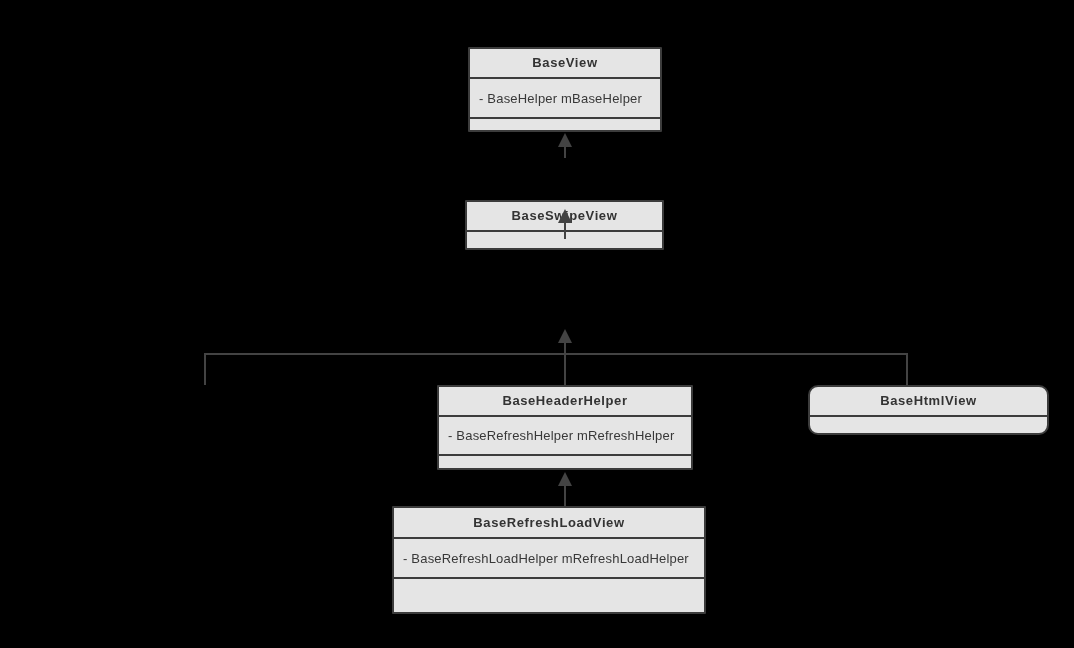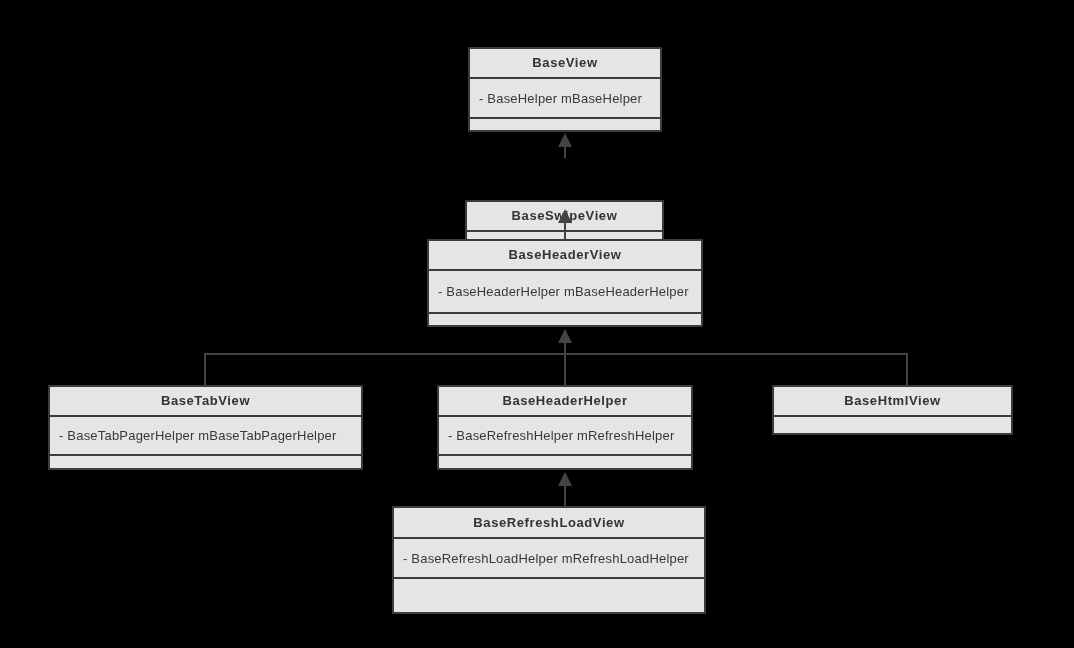--- a/index.html
+++ b/index.html
@@ -33,21 +33,21 @@
   .uml-methods{
     flex:1;border-top:2px solid #3c3c3c;
   }
 
   
   #b0{left:468px;top:47px; width:194px;height:85px;}  #b0 .uml-attrs{height:40px;}
   #b1{left:465px;top:158px;width:199px;height:50px;margin-top:42px;}
   #b2{left:427px;top:239px;width:276px;height:88px;}  #b2 .uml-attrs{height:43px;}
   #b3{left:48px;  top:385px;width:315px;height:85px;} #b3 .uml-attrs{height:39px;}
   #b4{left:437px;top:385px;width:256px;height:85px;}  #b4 .uml-attrs{height:39px;}
-  #b5{left:772px;top:385px;width:241px;height:50px;}
+  #b5{left:808px;top:385px;width:241px;height:50px;border-radius:10px;}
   #b6{left:392px;top:506px;width:314px;height:108px;} #b6 .uml-title{height:29px;line-height:29px;} #b6 .uml-attrs{height:40px;}
 
   
   .edge-line{position:absolute;background:#434343;}
   .arrow-up{
     position:absolute;width:0;height:0;
     border-left:7px solid transparent;
     border-right:7px solid transparent;
     border-bottom:14px solid #434343;
   }
@@ -82,37 +82,27 @@
   <div class="edge-line" id="e0-stem"></div>
 
   <div class="uml-class" id="b1">
     <div class="uml-title">BaseSwipeView</div>
     <div class="uml-methods"></div>
   </div>
 
   <div class="arrow-up" id="e1-head"></div>
   <div class="edge-line" id="e1-stem"></div>
 
-  <div class="uml-class" id="b2">
-    <div class="uml-title">BaseHeaderView</div>
-    <div class="uml-attrs">- BaseHeaderHelper mBaseHeaderHelper</div>
-    <div class="uml-methods"></div>
-  </div>
 
   <div class="arrow-up" id="e2-head"></div>
   <div class="edge-line" id="e2-stem"></div>
   <div class="edge-line" id="e2-h"></div>
   <div class="edge-line" id="e2-dl"></div>
   <div class="edge-line" id="e2-dr"></div>
 
-  <div class="uml-class" id="b3">
-    <div class="uml-title">BaseTabView</div>
-    <div class="uml-attrs">- BaseTabPagerHelper mBaseTabPagerHelper</div>
-    <div class="uml-methods"></div>
-  </div>
 
   <div class="uml-class" id="b4">
     <div class="uml-title">BaseHeaderHelper</div>
     <div class="uml-attrs">- BaseRefreshHelper mRefreshHelper</div>
     <div class="uml-methods"></div>
   </div>
 
   <div class="uml-class" id="b5">
     <div class="uml-title">BaseHtmlView</div>
     <div class="uml-methods"></div>

